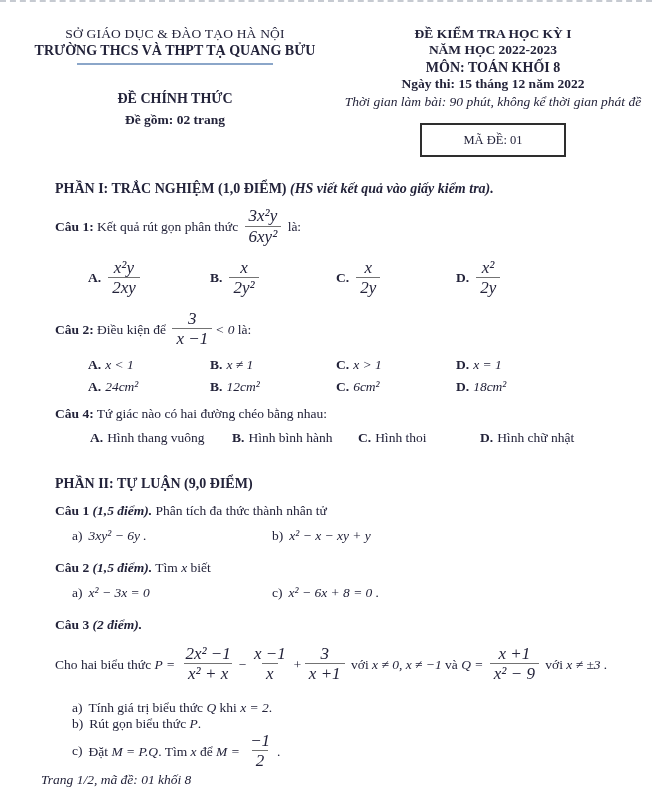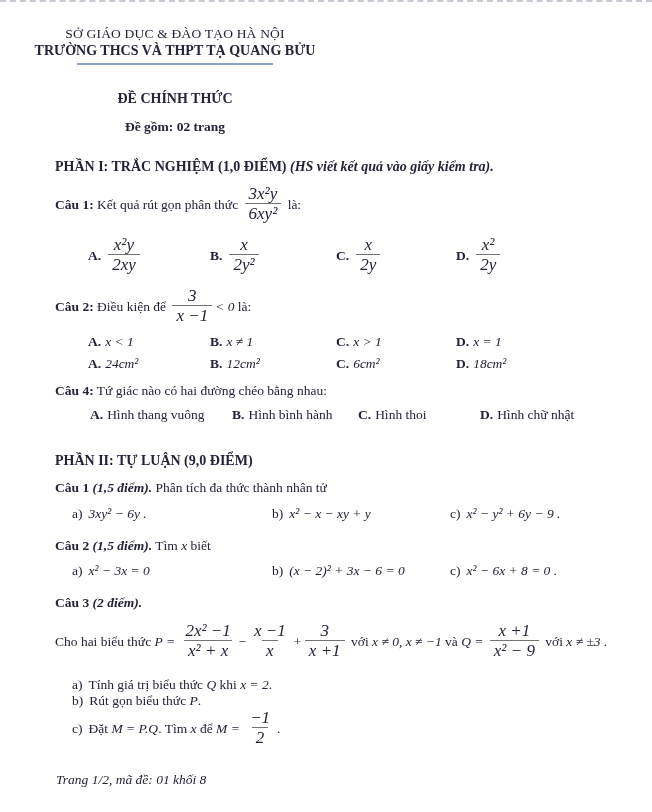--- a/index.html
+++ b/index.html
@@ -17,21 +17,21 @@
   .ital{font-style:italic;}
   .math{font-style:italic;}
   
   .header{display:flex;padding:24px 8px 0 8px;}
   .header-left{width:334px;text-align:center;}
   .header-right{flex:1;text-align:center;}
   .h-l1{font-size:13.5px;letter-spacing:.2px;}
   .h-l2{font-size:14px;font-weight:bold;margin-top:1px;}
   .h-underline{width:196px;height:2px;background:#8ba6c9;margin:4px auto 0 auto;}
   .h-official{font-weight:bold;font-size:14px;margin-top:26px;}
-  .h-pages{font-weight:bold;font-size:13.5px;margin-top:12px;}
+  .h-pages{font-weight:bold;font-size:13.5px;margin-top:5px;}
   .h-r{font-weight:bold;font-size:13.5px;line-height:1.22;}
   .h-r3{font-size:14px;}
   .h-r5{font-weight:normal;font-style:italic;font-size:13.5px;margin-top:2px;}
   .code-box{
     display:flex;align-items:center;justify-content:center;
     width:142px;height:30px;margin:13px auto 0 auto;
     border:2px solid #2e2e2e;font-size:12.5px;
   }
   
   .sec-title{margin:24px 0 0 55px;font-weight:bold;font-size:14px;}
@@ -48,37 +48,47 @@
   .frac .den{border-top:1px solid #737373;}
   
   .optrow{display:grid;grid-template-columns:122px 126px 120px 1fr;margin:6px 0 0 88px;}
   .optrow.fracs{margin-top:10px;}
   .optrow4{display:grid;grid-template-columns:142px 126px 122px 1fr;margin:7px 0 0 90px;}
   .opt b{margin-right:4px;}
   .tlrow{display:grid;grid-template-columns:200px 178px 1fr;margin:8px 0 0 72px;}
   .tl-label{margin-right:6px;}
   .subitem{margin:0 0 0 72px;}
   .formula-line{margin:10px 0 0 55px;}
-  .footer{position:absolute;left:56px;top:770px;font-style:italic;font-size:13.5px;}
+  .footer{position:absolute;left:41px;top:770px;font-style:italic;font-size:13.5px;}
   .gap-lg{margin-top:30px;}
   .gap-md{margin-top:15px;}
 </style>
 </head>
 <body>
 
 <div class="page">
 
   <div class="header">
     <div class="header-left">
       <div class="h-l1">SỞ GIÁO DỤC &amp; ĐÀO TẠO HÀ NỘI</div>
       <div class="h-l2">TRƯỜNG THCS VÀ THPT TẠ QUANG BỬU</div>
       <div class="h-underline"></div>
       <div class="h-official">ĐỀ CHÍNH THỨC</div>
       <div class="h-pages">Đề gồm: 02 trang</div>
     </div>
+    <div class="header-right">
+      <div class="h-r">ĐỀ KIỂM TRA HỌC KỲ I</div>
+      <div class="h-r">NĂM HỌC 2022-2023</div>
+      <div class="h-r h-r3">MÔN: TOÁN KHỐI 8</div>
+      <div class="h-r">Ngày thi: 15 tháng 12 năm 2022</div>
+      <div class="h-r5">Thời gian làm bài: 90 phút, không kể thời gian phát đề</div>
+      <div class="code-box">
+        <span>MÃ ĐỀ: 01</span>
+      </div>
+    </div>
   </div>
 
   <div class="sec-title">
     <span>PHẦN I: TRẮC NGHIỆM (1,0 ĐIỂM)</span>
     <span class="note">(HS viết kết quả vào giấy kiểm tra).</span>
   </div>
 
   <div class="para">
     <span class="qlabel">Câu 1:</span>
     <span>Kết quả rút gọn phân thức</span>
@@ -146,31 +156,29 @@
   </div>
 
   <div class="para">
     <span class="qlabel">Câu 1</span>
     <span class="qlabel ital">(1,5 điểm).</span>
     <span>Phân tích đa thức thành nhân tử</span>
   </div>
   <div class="tlrow">
     <span class="tl-item"><span class="tl-label">a)</span><span class="math">3xy² − 6y .</span></span>
     <span class="tl-item"><span class="tl-label">b)</span><span class="math">x² − x − xy + y</span></span>
-    <span class="tl-item"><span class="tl-label">c)</span><span class="math">x² − y² + 6y − 9 .</span></span>
   </div>
 
   <div class="para gap-md">
     <span class="qlabel">Câu 2</span>
     <span class="qlabel ital">(1,5 điểm).</span>
     <span><span>Tìm</span> <span class="math">x</span> <span>biết</span></span>
   </div>
   <div class="tlrow">
     <span class="tl-item"><span class="tl-label">a)</span><span class="math">x² − 3x = 0</span></span>
-    <span class="tl-item"><span class="tl-label">b)</span><span class="math">(x − 2)² + 3x − 6 = 0</span></span>
     <span class="tl-item"><span class="tl-label">c)</span><span class="math">x² − 6x + 8 = 0 .</span></span>
   </div>
 
   <div class="para gap-md">
     <span class="qlabel">Câu 3</span>
     <span class="qlabel ital">(2 điểm).</span>
   </div>
   <div class="formula-line">
     <span>Cho hai biểu thức</span>
     <span class="math">P =</span>

